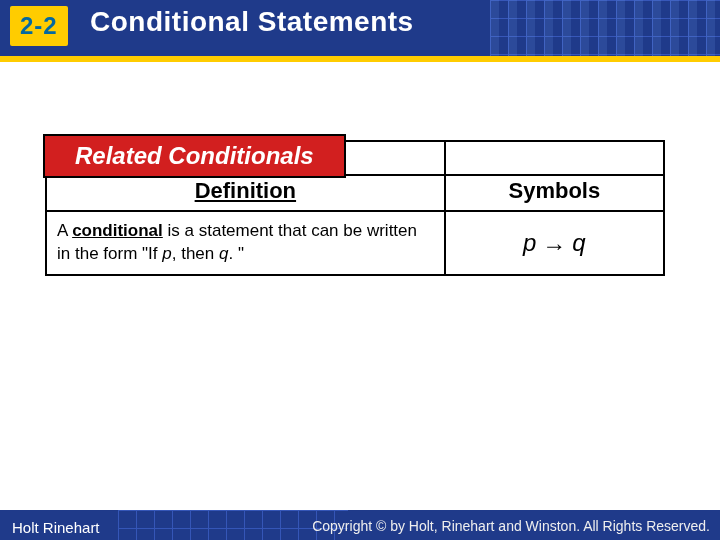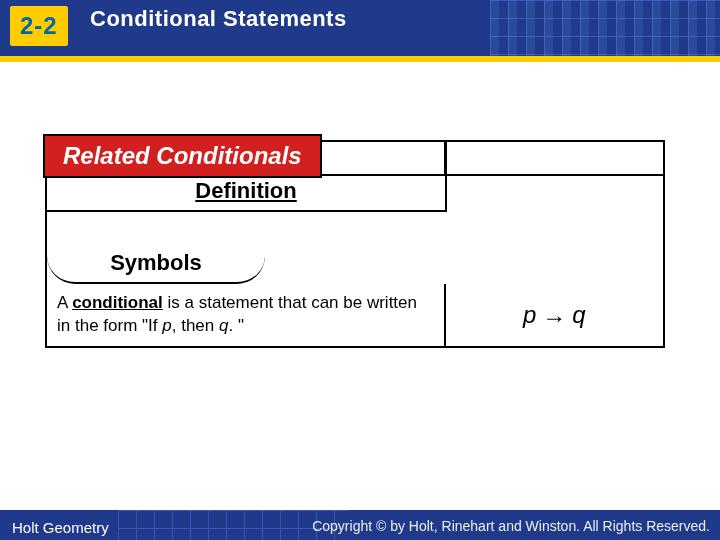--- a/index.html
+++ b/index.html
@@ -31,53 +31,53 @@
   }
   .lesson-badge {
     position: absolute; left: 10px; top: 6px;
     background: #ffcc00; color: #0369a1; font-weight: 900;
     font-size: 24px; padding: 6px 10px; border-radius: 2px;
     letter-spacing: 1px;
     font-family: Verdana, sans-serif;
   }
   .header-title {
     position: absolute; left: 90px; top: 6px;
-    color: #fff; font-weight: 900; font-size: 22px;
+    color: #fff; font-weight: 900; font-size: 28px;
     letter-spacing: 0.5px;
     font-family: Verdana, sans-serif;
   }
   .header-underline {
     position: absolute; left: 0; top: 56px; width: 720px; height: 6px;
     background: #ffcc00;
   }
 
   
   .content {
     position: absolute; top: 140px; left: 45px; width: 620px;
   }
   .table-wrap {
     border: 2px solid #000; width: 620px;
   }
   .caption-overlay {
     position: absolute; top: -6px; left: -2px;
     background: #d21f1f; color: #fff;
     font-style: italic; font-weight: 700;
-    font-size: 24px; padding: 6px 18px;
+    font-size: 24px; padding: 6px 30px;
     border: 2px solid #000;
     font-family: Verdana, sans-serif;
   }
-  .head-row { display: flex; flex-direction: column; }
+  .head-row { display: flex; }
   .head-cell {
     border-bottom: 2px solid #000;
     text-align: center; font-weight: 700; font-size: 22px;
     padding: 6px 4px;
     font-family: Verdana, sans-serif;
   }
   .head-def { width: 400px; border-right: 2px solid #000; text-decoration: underline; }
-  .head-sym { width: 218px; color: #000; border-radius: 28px; }
+  .head-sym { width: 218px; color: #000; }
   .body-row { display: flex; }
   .body-cell { font-size: 17px; padding: 8px 10px; font-family: Verdana, sans-serif; }
   .body-def { width: 400px; border-right: 2px solid #000; line-height: 1.35; }
   .body-sym { width: 218px; text-align: center; display: flex; align-items: center; justify-content: center; font-style: italic; font-size: 24px; }
   .body-sym .arrow { font-style: normal; margin: 0 6px; font-family: Arial, sans-serif; }
   .u { text-decoration: underline; font-weight: 700; }
   .it { font-style: italic; }
 
   
   .footer {
@@ -142,16 +142,16 @@
           <span class="arrow">→</span>
           <span>q</span>
         </div>
       </div>
     </div>
   </div>
 
   <div class="footer">
     <div class="footer-grid"></div>
   </div>
-  <div class="footer-title">Holt Geometry</div>
+  <div class="footer-title">Holt Rinehart</div>
   <div class="copyright">Copyright © by Holt, Rinehart and Winston. All Rights Reserved.</div>
 
 </div>
 
 </body></html>

